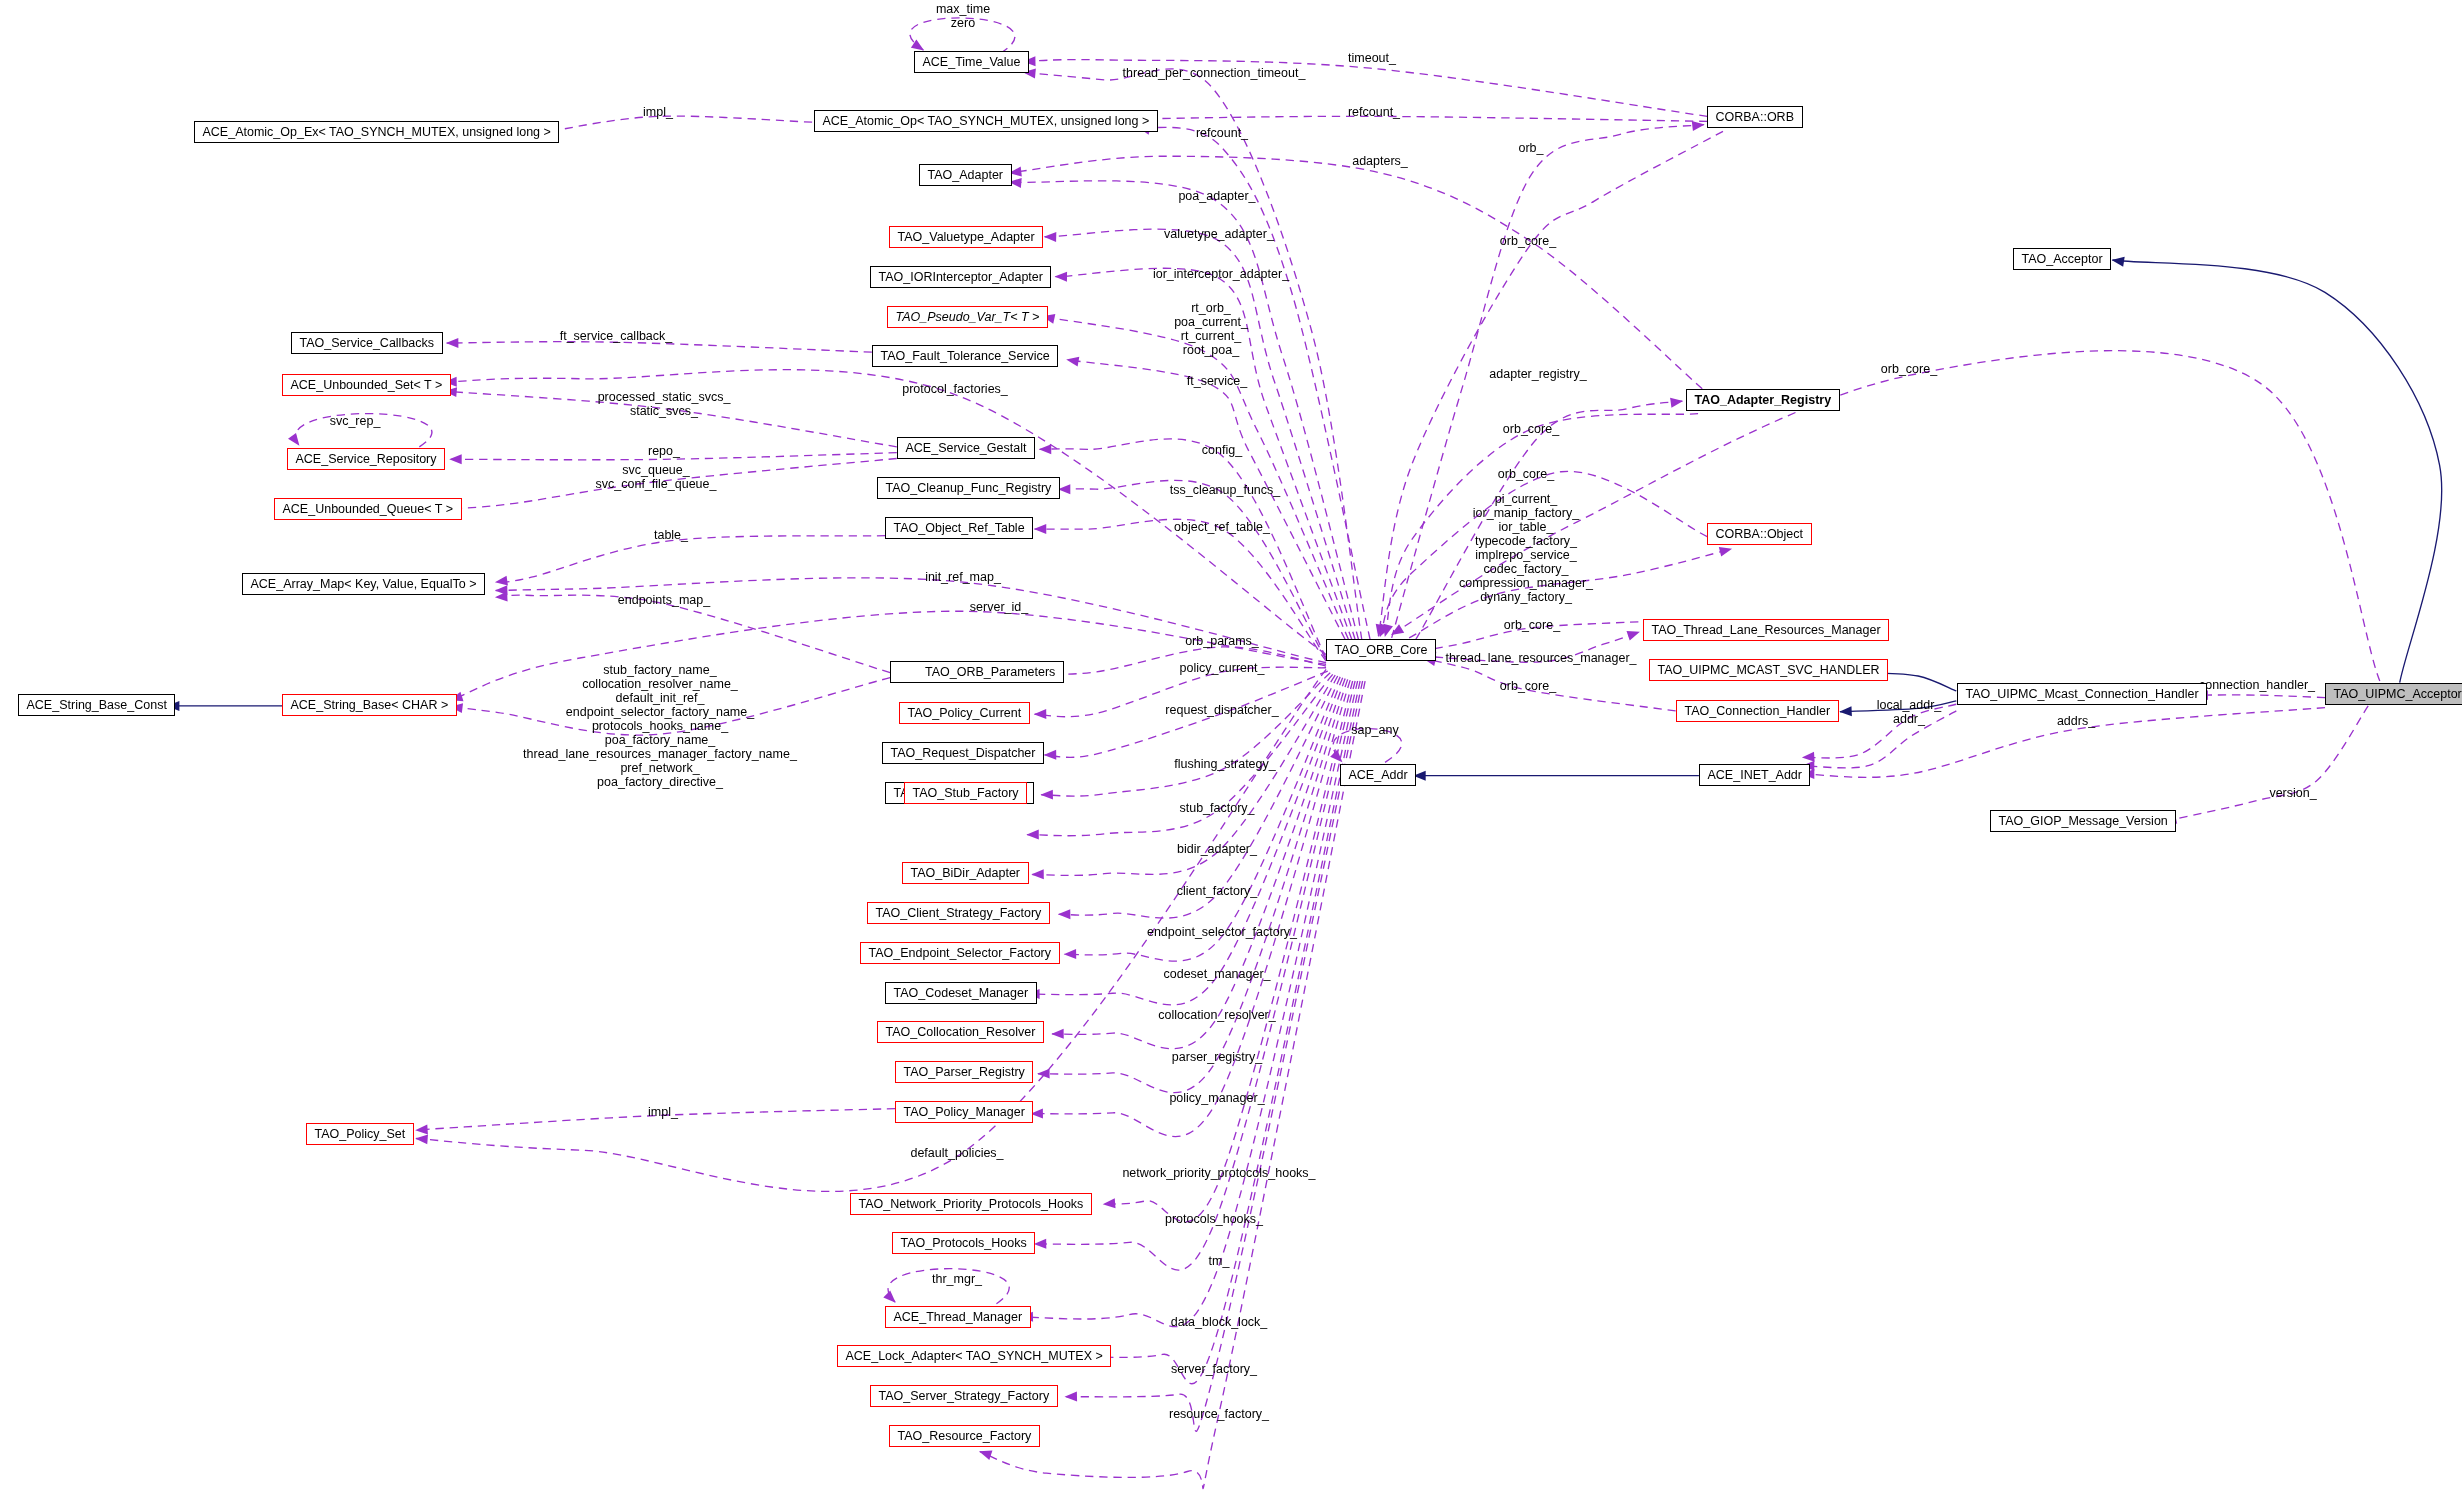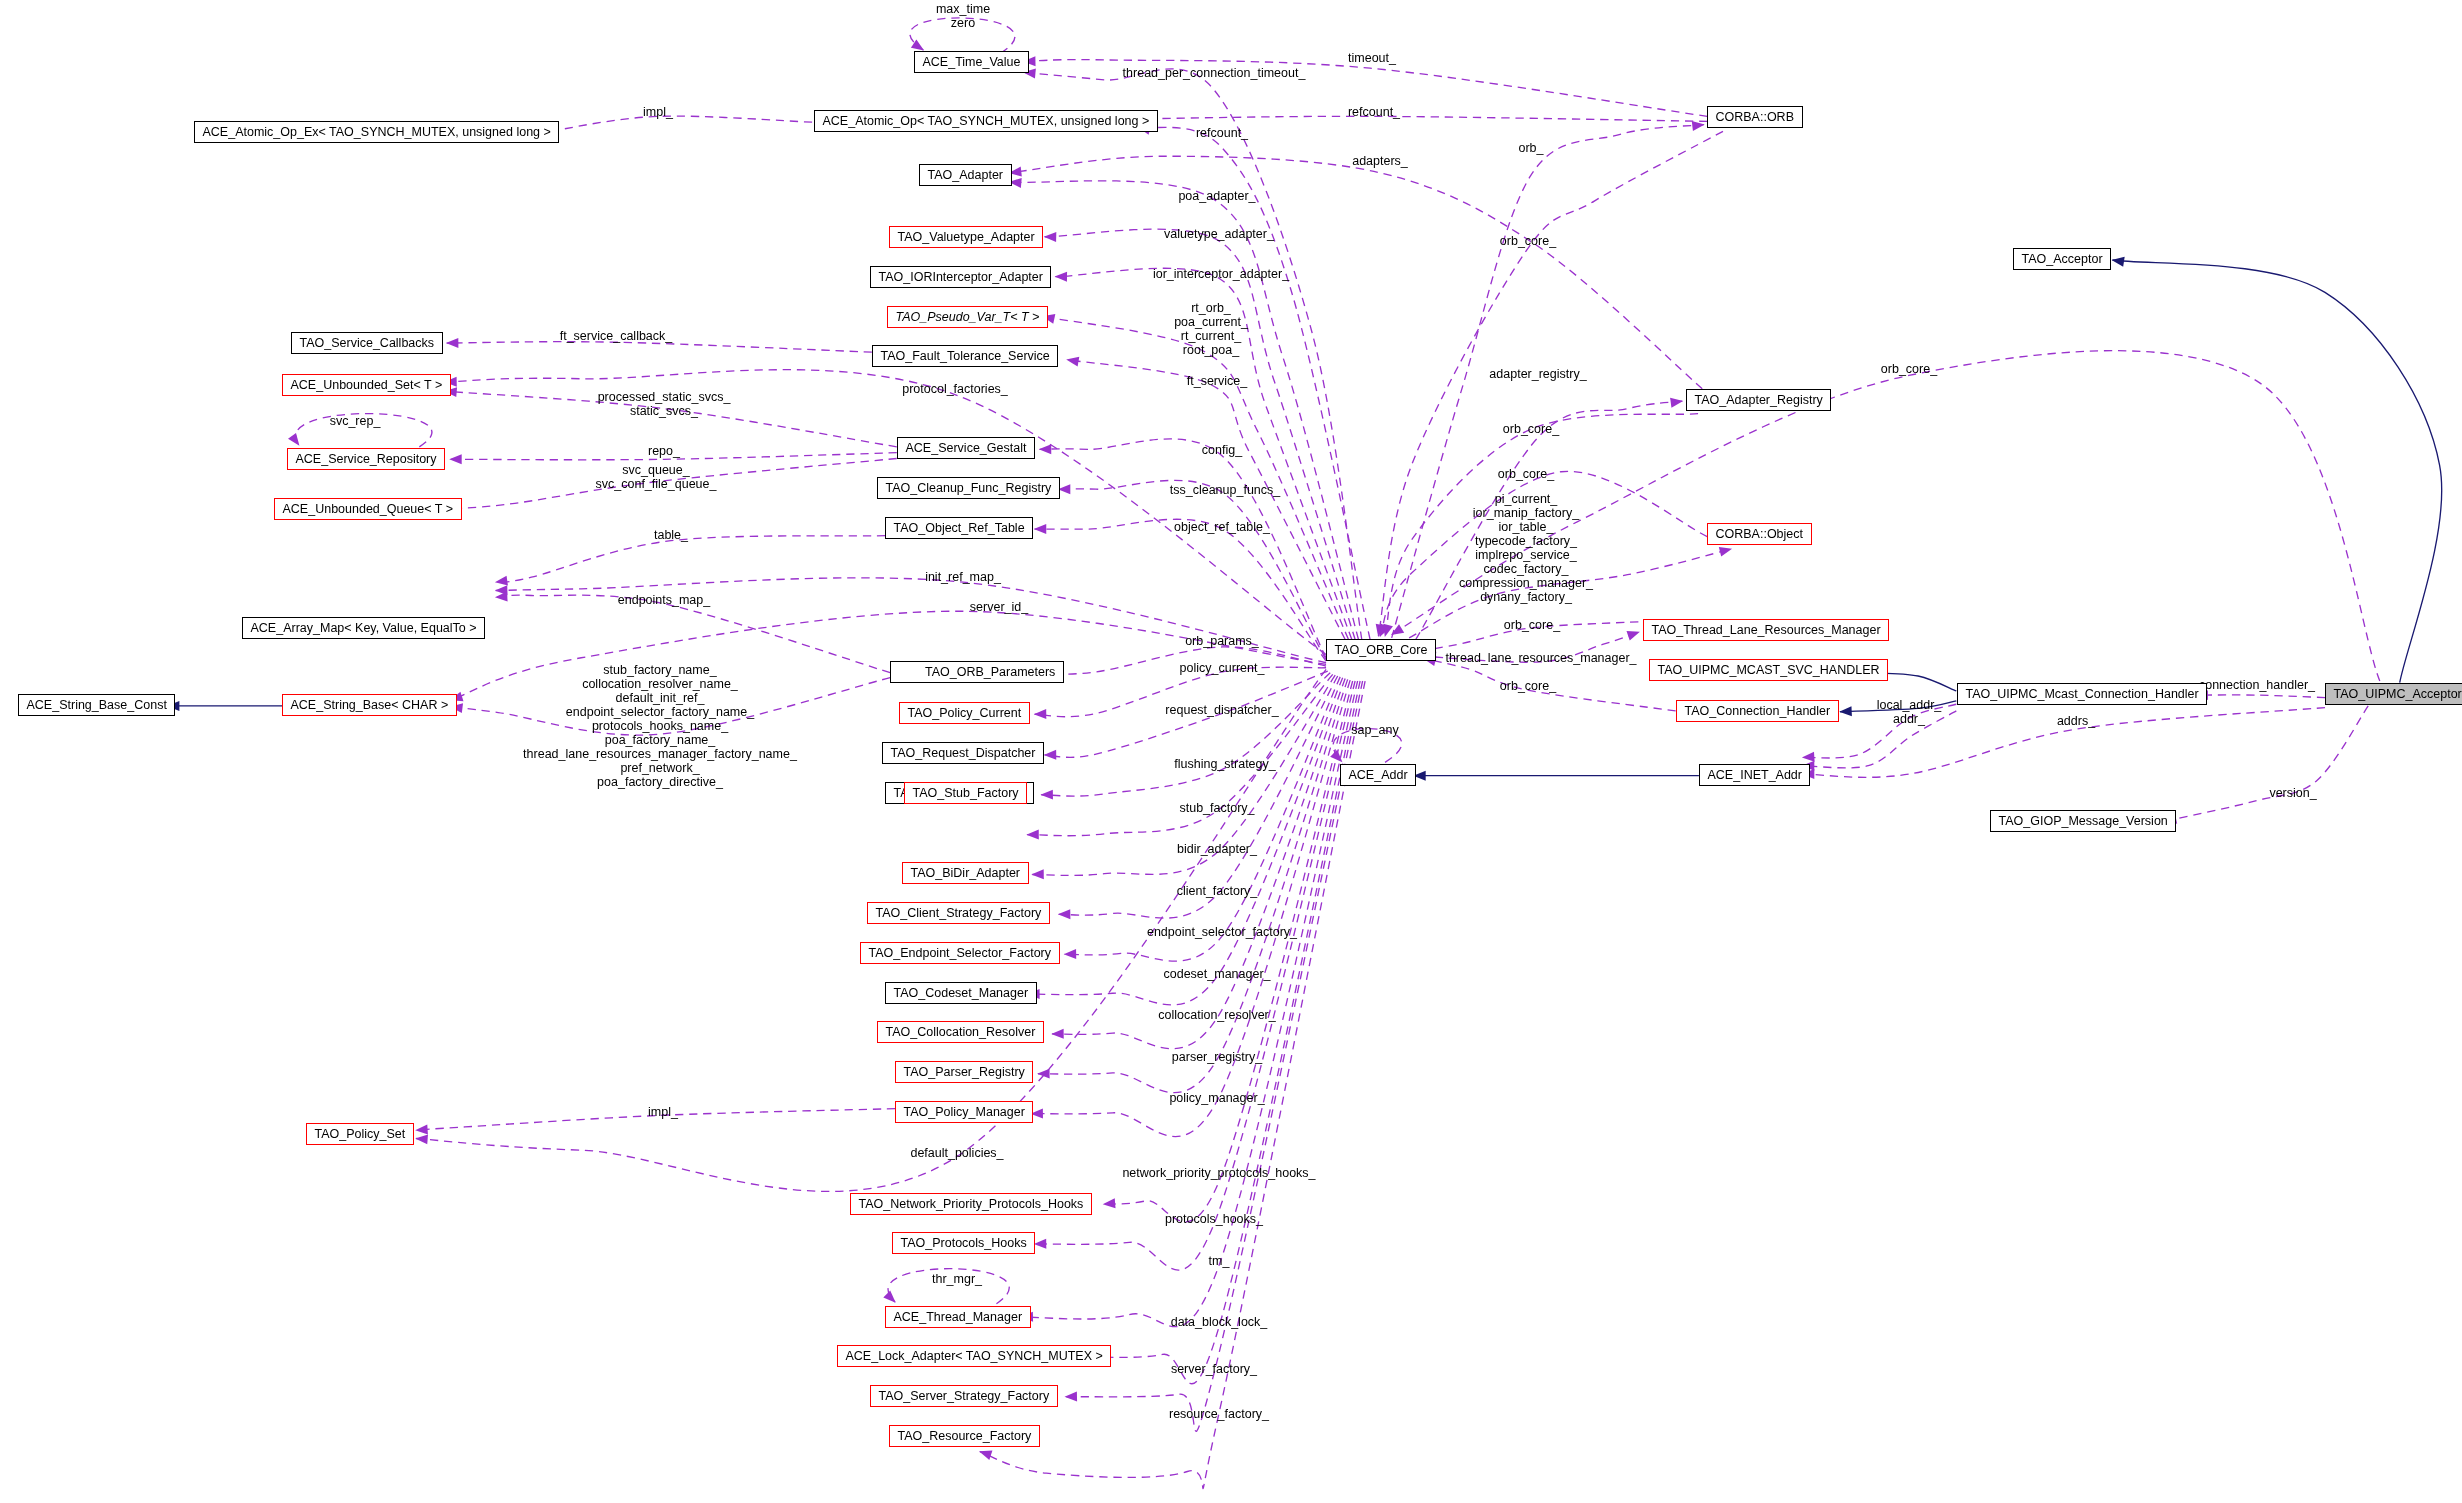--- a/index.html
+++ b/index.html
@@ -192,21 +192,21 @@
       <div class="node" style="left: 870px; top: 266px;">TAO_IORInterceptor_Adapter</div>
       <div class="node undoc" style="left: 887px; top: 306px; font-style: italic;">TAO_Pseudo_Var_T&lt; T &gt;</div>
       <div class="node" style="left: 872px; top: 345px;">TAO_Fault_Tolerance_Service</div>
       <div class="node" style="left: 291px; top: 332px;">TAO_Service_Callbacks</div>
       <div class="node undoc" style="left: 282px; top: 374px;">ACE_Unbounded_Set&lt; T &gt;</div>
       <div class="node undoc" style="left: 287px; top: 448px;">ACE_Service_Repository</div>
       <div class="node undoc" style="left: 274px; top: 498px;">ACE_Unbounded_Queue&lt; T &gt;</div>
       <div class="node" style="left: 897px; top: 437px;">ACE_Service_Gestalt</div>
       <div class="node" style="left: 877px; top: 477px;">TAO_Cleanup_Func_Registry</div>
       <div class="node" style="left: 885px; top: 517px;">TAO_Object_Ref_Table</div>
-      <div class="node" style="left: 242px; top: 573px; margin-top: 44px;">ACE_Array_Map&lt; Key, Value, EqualTo &gt;</div>
+      <div class="node" style="left: 242px; top: 573px;">ACE_Array_Map&lt; Key, Value, EqualTo &gt;</div>
       <div class="node" style="left: 18px; top: 694px;">ACE_String_Base_Const</div>
       <div class="node undoc" style="left: 282px; top: 694px;">ACE_String_Base&lt; CHAR &gt;</div>
       <div class="node" style="left: 890px; top: 661px; padding-left: 34px;">TAO_ORB_Parameters</div>
       <div class="node undoc" style="left: 899px; top: 702px;">TAO_Policy_Current</div>
       <div class="node" style="left: 882px; top: 742px;">TAO_Request_Dispatcher</div>
       <div class="node" style="left: 885px; top: 782px;">TAO_Flushing_Strategy</div>
       <div class="node undoc" style="left: 904px; top: 782px;">TAO_Stub_Factory</div>
       <div class="node undoc" style="left: 902px; top: 862px;">TAO_BiDir_Adapter</div>
       <div class="node undoc" style="left: 867px; top: 902px;">TAO_Client_Strategy_Factory</div>
       <div class="node undoc" style="left: 860px; top: 942px;">TAO_Endpoint_Selector_Factory</div>
@@ -217,21 +217,21 @@
       <div class="node undoc" style="left: 306px; top: 1123px;">TAO_Policy_Set</div>
       <div class="node undoc" style="left: 850px; top: 1193px;">TAO_Network_Priority_Protocols_Hooks</div>
       <div class="node undoc" style="left: 892px; top: 1232px;">TAO_Protocols_Hooks</div>
       <div class="node undoc" style="left: 885px; top: 1306px;">ACE_Thread_Manager</div>
       <div class="node undoc" style="left: 837px; top: 1345px;">ACE_Lock_Adapter&lt; TAO_SYNCH_MUTEX &gt;</div>
       <div class="node undoc" style="left: 870px; top: 1385px;">TAO_Server_Strategy_Factory</div>
       <div class="node undoc" style="left: 889px; top: 1425px;">TAO_Resource_Factory</div>
       <div class="node" style="left: 1326px; top: 639px;">TAO_ORB_Core</div>
       <div class="node" style="left: 1707px; top: 106px;">CORBA::ORB</div>
       <div class="node" style="left: 2013px; top: 248px;">TAO_Acceptor</div>
-      <div class="node" style="left: 1686px; top: 389px;">TAO_Adapter_Registry</div>
+      <div class="node" style="left: 1686px; top: 389px; font-weight: bold;">TAO_Adapter_Registry</div>
       <div class="node undoc" style="left: 1707px; top: 523px;">CORBA::Object</div>
       <div class="node undoc" style="left: 1643px; top: 619px;">TAO_Thread_Lane_Resources_Manager</div>
       <div class="node undoc" style="left: 1649px; top: 659px;">TAO_UIPMC_MCAST_SVC_HANDLER</div>
       <div class="node undoc" style="left: 1676px; top: 700px;">TAO_Connection_Handler</div>
       <div class="node" style="left: 1957px; top: 683px;">TAO_UIPMC_Mcast_Connection_Handler</div>
       <div class="node subject" style="left: 2325px; top: 683px;">TAO_UIPMC_Acceptor</div>
       <div class="node" style="left: 1340px; top: 764px;">ACE_Addr</div>
       <div class="node" style="left: 1699px; top: 764px;">ACE_INET_Addr</div>
       <div class="node" style="left: 1990px; top: 810px;">TAO_GIOP_Message_Version</div>
     </div>

